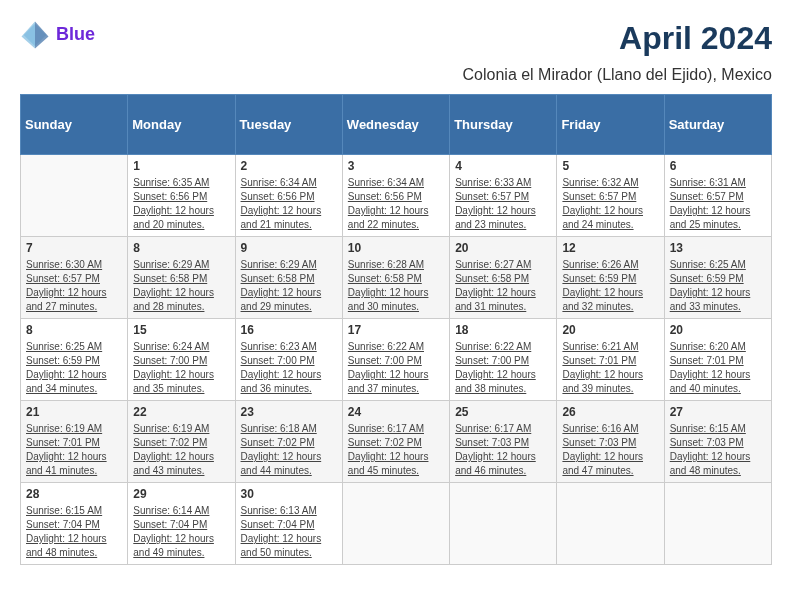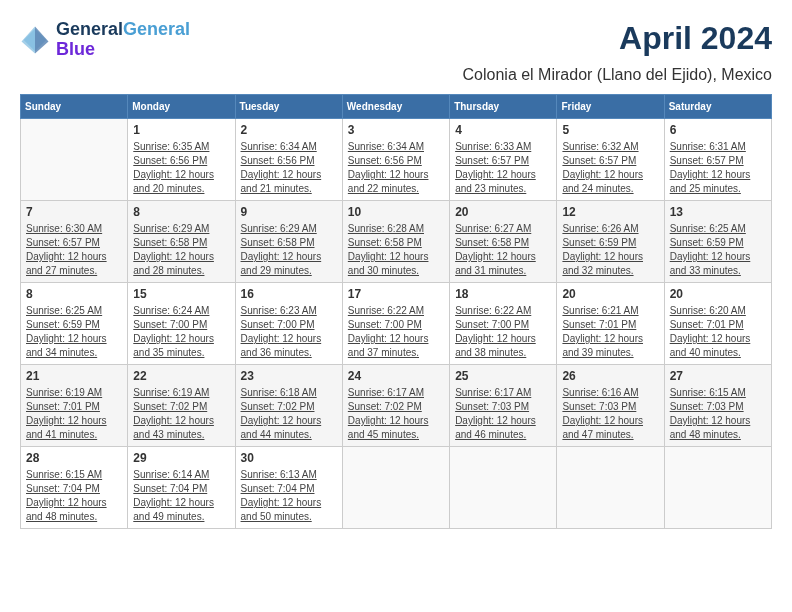--- a/index.html
+++ b/index.html
@@ -48,23 +48,23 @@
       margin-top: 9px;
     }
     table {
       width: 100%;
       border-collapse: collapse;
       table-layout: fixed;
     }
     thead tr th {
       background-color: #3a6ea5;
       color: #fff;
-      font-size: 10px;
-      font-weight: bold;
-      padding: 6px 4px;
+      font-size: 13px;
+      font-weight: bold;
+      padding: 22px 4px;
       text-align: left;
       border: 1px solid #5588bb;
     }
     tbody tr td {
       border: 1px solid #ccc;
       vertical-align: top;
       padding: 4px 5px;
       font-size: 10.5px;
       color: #333;
       height: 80px;
@@ -94,21 +94,20 @@
 
 <div class="header">
   <div class="logo">
     <svg class="logo-icon" viewBox="0 0 40 40">
       <rect x="0" y="0" width="40" height="40" fill="none"></rect>
       <polygon points="20,5 35,20 20,35 5,20" fill="#4a9fd4" opacity="0.3"></polygon>
       <polygon points="20,2 38,22 20,38" fill="#3a6ea5" opacity="0.7"></polygon>
       <polygon points="2,22 20,38 20,2" fill="#4a9fd4" opacity="0.5"></polygon>
     </svg>
     <div class="logo-text">
-      <div>General<span>General</span></div>
       <div style="color:#6d28d9;">Blue</div>
     </div>
   </div>
   <div class="title-block">
     <div class="month-title">April 2024</div>
     <div class="location-title">Colonia el Mirador (Llano del Ejido), Mexico</div>
   </div>
 </div>
 
 <table>

